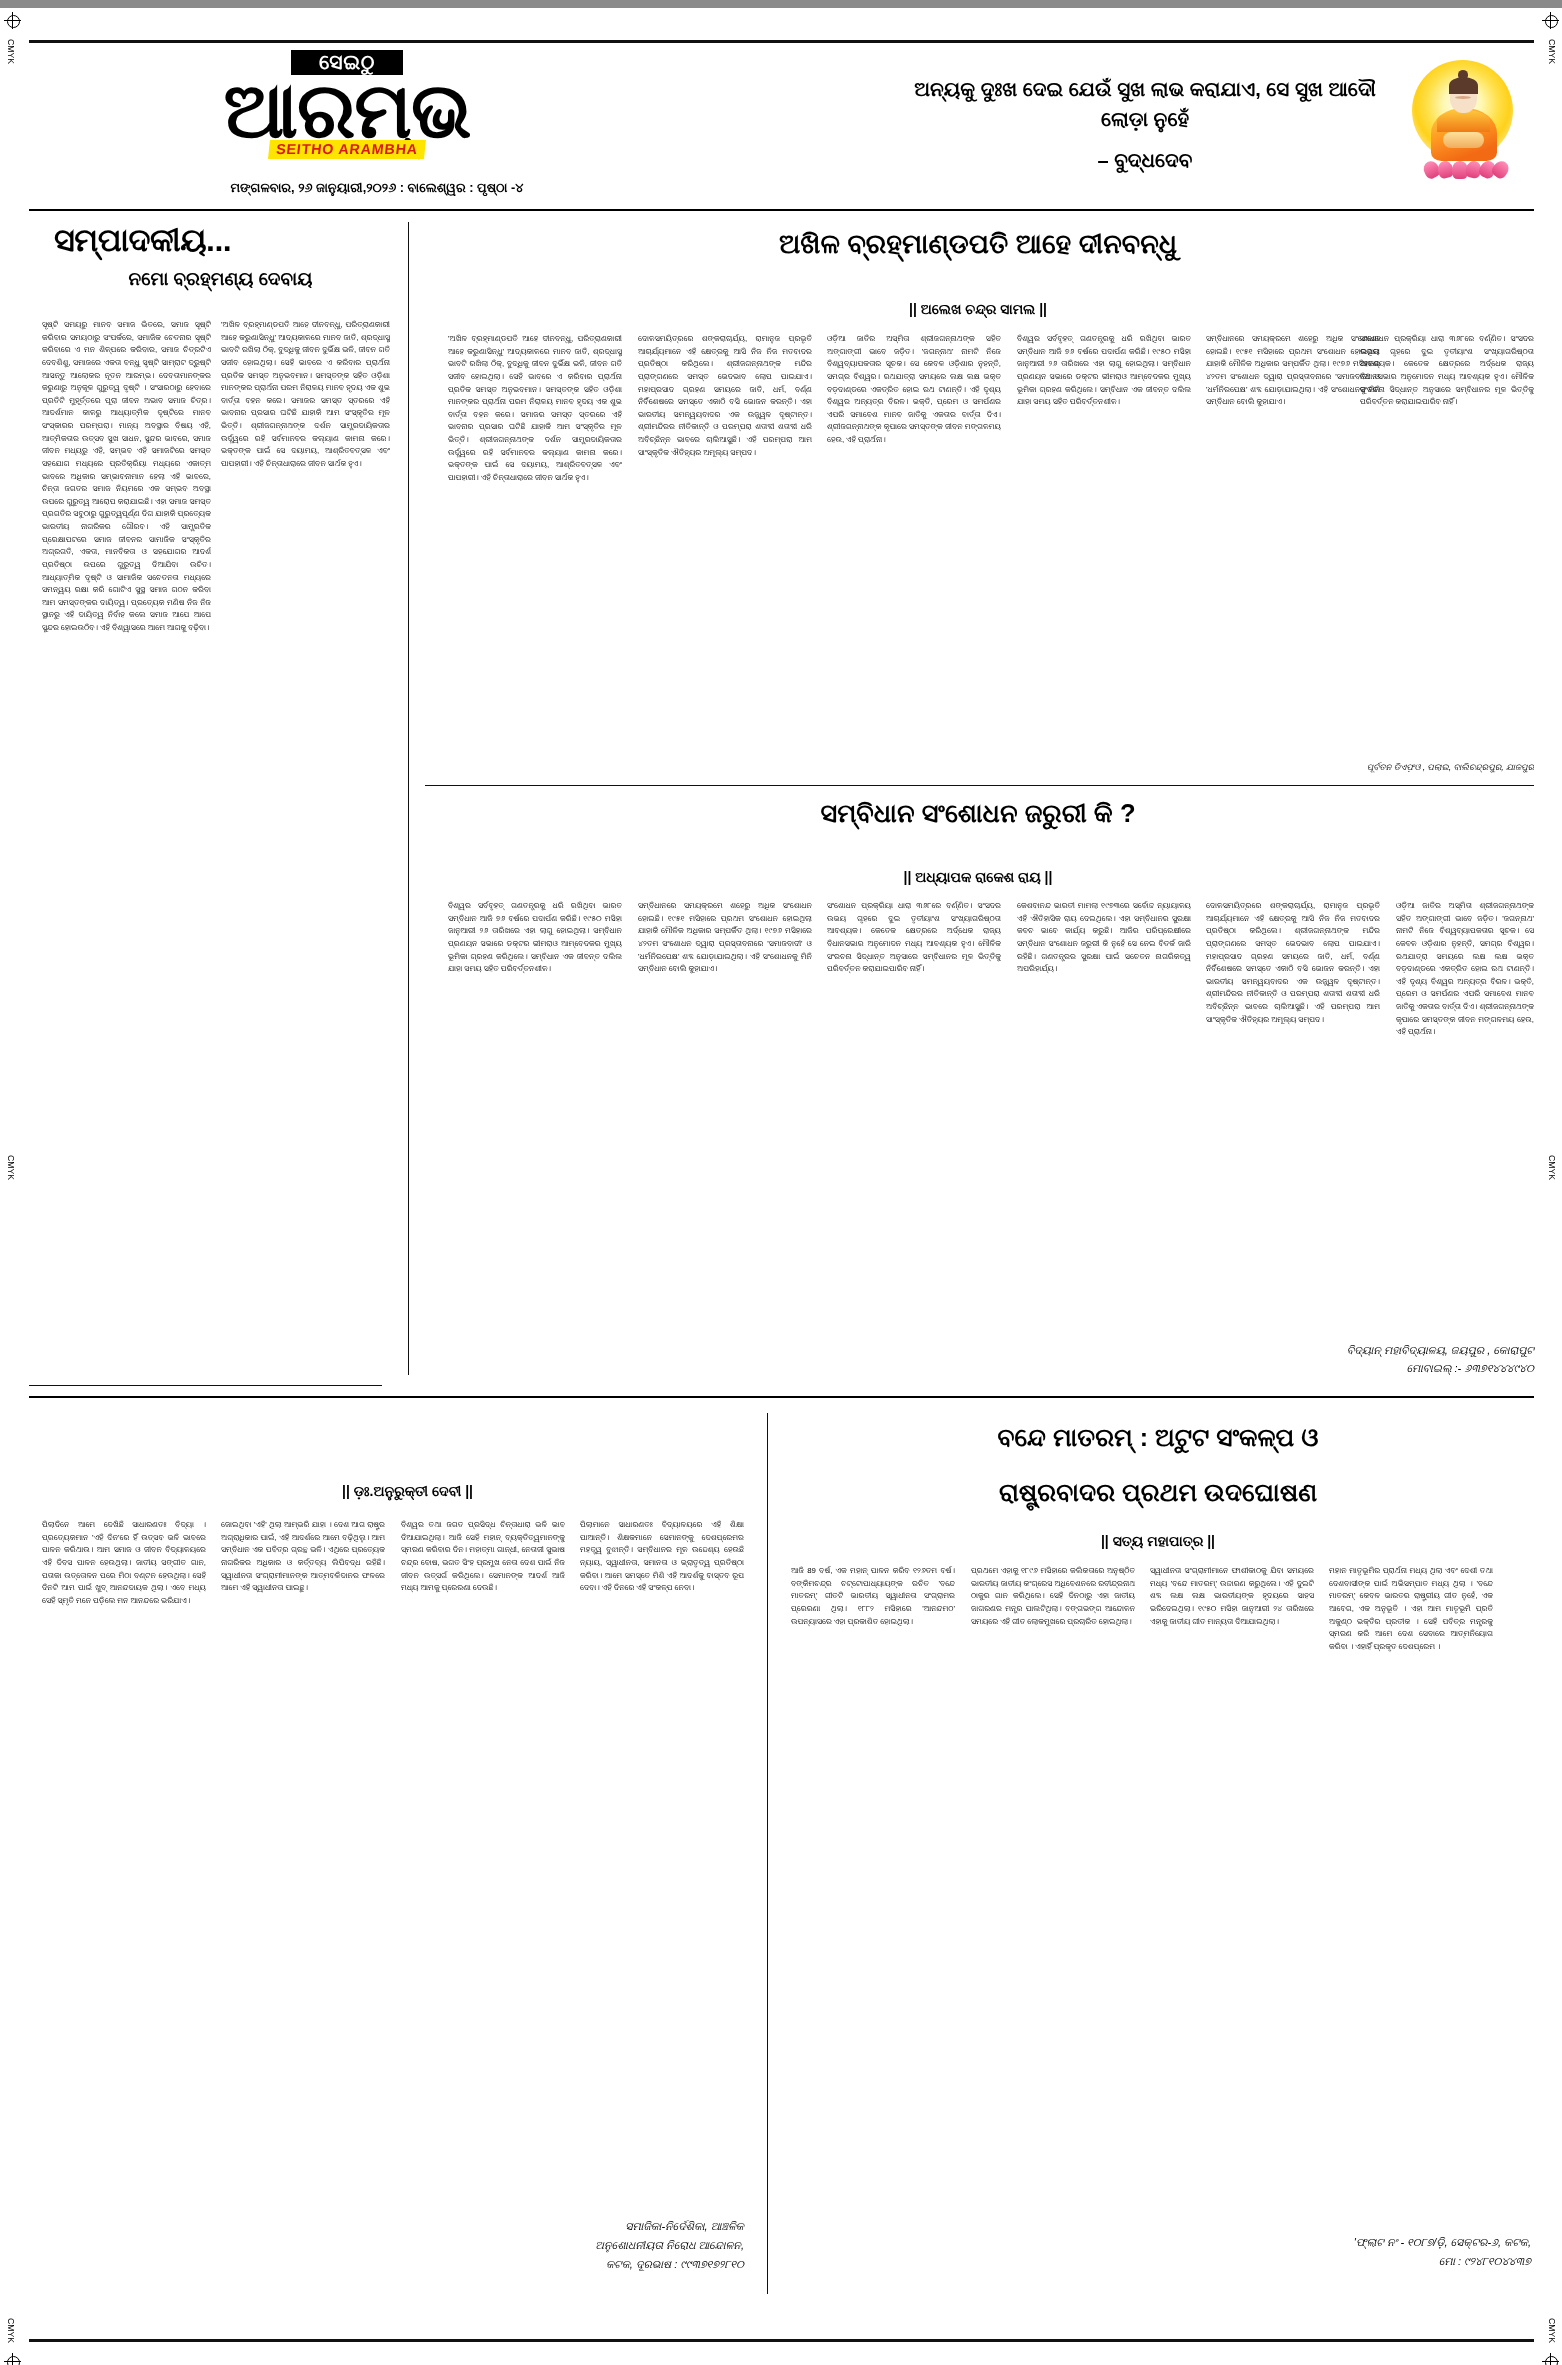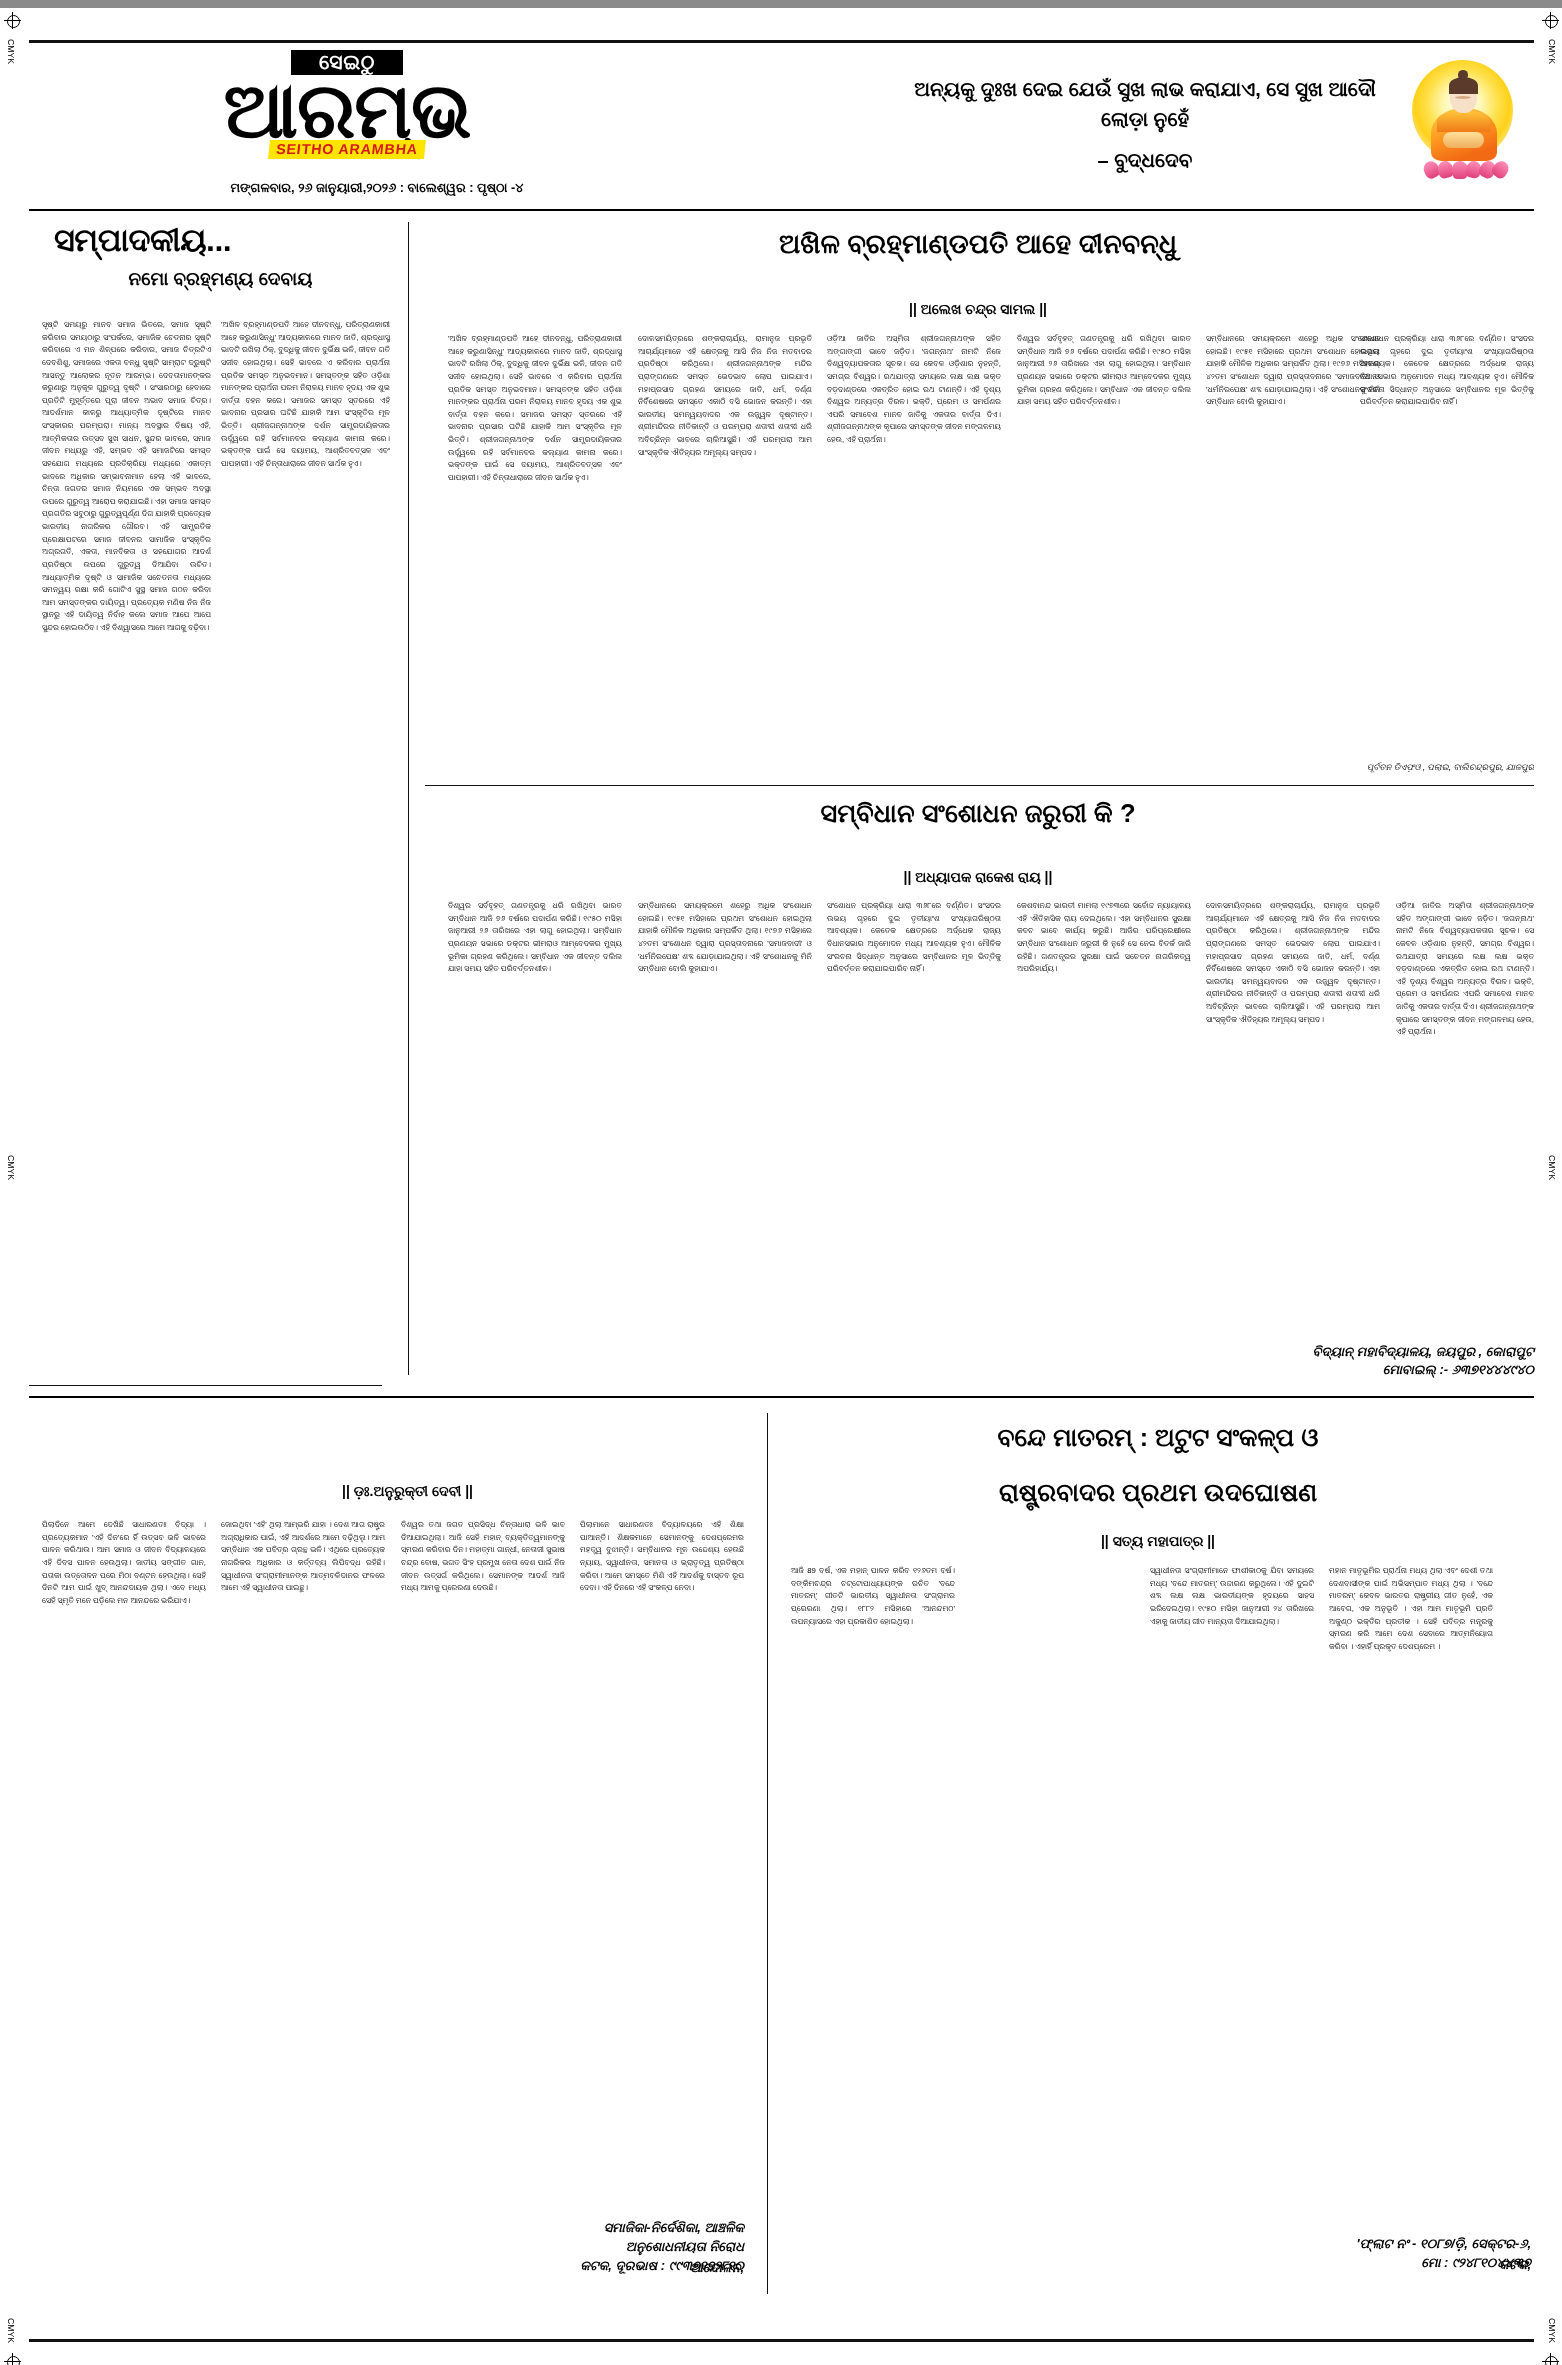--- a/index.html
+++ b/index.html
@@ -97,22 +97,22 @@
   }
   .edit-title{
     position:absolute;font-family:"Liberation Sans",sans-serif;font-weight:bold;
     font-size:32px;color:#000;letter-spacing:-0.5px;
   }
   .edit-sub{
     position:absolute;font-family:"Liberation Sans",sans-serif;font-weight:bold;
     font-size:18.4px;color:#000;text-align:center;
   }
   .sig{
-    position:absolute;font-family:"Liberation Sans",sans-serif;font-style:italic;font-weight:bold;
-    font-size:13px;text-align:right;color:#000;line-height:1.6;
+    position:absolute;font-family:"Liberation Sans",sans-serif;font-style:italic;font-weight:normal;
+    font-size:11px;text-align:right;color:#000;line-height:1.6;
   }
 </style>
 </head>
 <body>
 
 <div class="page">
 
   <div class="reg" style="left:4.1px;top:4.1px;">
       <div class="regc"></div>
     </div>
@@ -221,20 +221,21 @@
   <div class="sig" style="left:580px;top:2229px;width:164px;">ଅନୁଶୋଧନୀୟତା ନିରୋଧ ଆନ୍ଦୋଳନ,</div>
   <div class="sig" style="left:580px;top:2248px;width:164px;">କଟକ, ଦୂରଭାଷ : ୯୯୩୭୧୭୨୮୧୦</div>
 
   <div class="vrule" style="left:767px;top:1405px;height:881px;"></div>
 
   <div class="hl" style="left:784px;top:1414px;width:748px;font-size:25px;">ବନ୍ଦେ ମାତରମ୍ : ଅଟୁଟ ସଂକଳ୍ପ ଓ</div>
   <div class="hl" style="left:784px;top:1469px;width:748px;font-size:25px;">ରାଷ୍ଟ୍ରବାଦର ପ୍ରଥମ ଉଦଘୋଷଣ</div>
   <div class="byline" style="left:784px;top:1525px;width:748px;">|| ସତ୍ୟ ମହାପାତ୍ର ||</div>
 
   <div class="col" style="left:791px;top:1557px;width:164px;height:707px;">ଆଜି 89 ବର୍ଷ, ଏକ ମହାନ୍ ପାଳନ କରିବ ୧୨୬ତମ ବର୍ଷ। ବଙ୍କିମଚନ୍ଦ୍ର ଚଟ୍ଟୋପାଧ୍ୟାୟଙ୍କ ରଚିତ 'ବନ୍ଦେ ମାତରମ୍' ଗୀତଟି ଭାରତୀୟ ସ୍ୱାଧୀନତା ସଂଗ୍ରାମର ପ୍ରେରଣା ଥିଲା। ୧୮୮୨ ମସିହାରେ 'ଆନନ୍ଦମଠ' ଉପନ୍ୟାସରେ ଏହା ପ୍ରକାଶିତ ହୋଇଥିଲା।</div>
+  <div class="col" style="left:971px;top:1557px;width:164px;height:707px;">ପ୍ରଥମେ ଏହାକୁ ୧୮୯୬ ମସିହାରେ କଲିକତାରେ ଅନୁଷ୍ଠିତ ଭାରତୀୟ ଜାତୀୟ କଂଗ୍ରେସ ଅଧିବେଶନରେ ରବୀନ୍ଦ୍ରନାଥ ଠାକୁର ଗାନ କରିଥିଲେ। ସେହି ଦିନଠାରୁ ଏହା ଜାତୀୟ ଜାଗରଣର ମନ୍ତ୍ର ପାଲଟିଥିଲା। ବଙ୍ଗଭଙ୍ଗ ଆନ୍ଦୋଳନ ସମୟରେ ଏହି ଗୀତ ଲୋକମୁଖରେ ପ୍ରଚାରିତ ହୋଇଥିଲା।</div>
   <div class="col" style="left:1150px;top:1557px;width:164px;height:707px;">ସ୍ୱାଧୀନତା ସଂଗ୍ରାମୀମାନେ ଫାଶୀକାଠକୁ ଯିବା ସମୟରେ ମଧ୍ୟ 'ବନ୍ଦେ ମାତରମ୍' ଉଚ୍ଚାରଣ କରୁଥିଲେ। ଏହି ଦୁଇଟି ଶବ୍ଦ ଲକ୍ଷ ଲକ୍ଷ ଭାରତୀୟଙ୍କ ହୃଦୟରେ ସାହସ ଭରିଦେଇଥିଲା। ୧୯୫୦ ମସିହା ଜାନୁଆରୀ ୨୪ ତାରିଖରେ ଏହାକୁ ଜାତୀୟ ଗୀତ ମାନ୍ୟତା ଦିଆଯାଇଥିଲା।</div>
   <div class="col" style="left:1329px;top:1557px;width:164px;height:666px;">ମହାନ ମାତୃଭୂମିର ପ୍ରାର୍ଥନା ମଧ୍ୟ ଥିଲା ଏବଂ ଦେଶୀ ତଥା ଦେଶବାସୀଙ୍କ ପାଇଁ ଅଭିସମ୍ପାତ ମଧ୍ୟ ଥିଲା । 'ବନ୍ଦେ ମାତରମ୍' କେବଳ ଭାରତର ରାଷ୍ଟ୍ରୀୟ ଗୀତ ନୁହେଁ, ଏକ ଆବେଗ, ଏକ ଅନୁଭୂତି । ଏହା ଆମ ମାତୃଭୂମି ପ୍ରତି ଅକୁଣ୍ଠ ଭକ୍ତିର ପ୍ରତୀକ । ସେହି ପବିତ୍ର ମନ୍ତ୍ରକୁ ସ୍ମରଣ କରି ଆମେ ଦେଶ ସେବାରେ ଆତ୍ମନିୟୋଗ କରିବା । ଏହାହିଁ ପ୍ରକୃତ ଦେଶପ୍ରେମ ।</div>
 
   <div class="sig" style="left:1329px;top:2226px;width:202px;">'ଫ୍ଲାଟ ନଂ - ୧୦୮୭/ଡ଼ି, ସେକ୍ଟର-୬, କଟକ,</div>
   <div class="sig" style="left:1329px;top:2245px;width:202px;">ମୋ : ୯୨୪୮୧୦୪୪୩୭</div>
 
 </div>
 
 
 </body></html>

